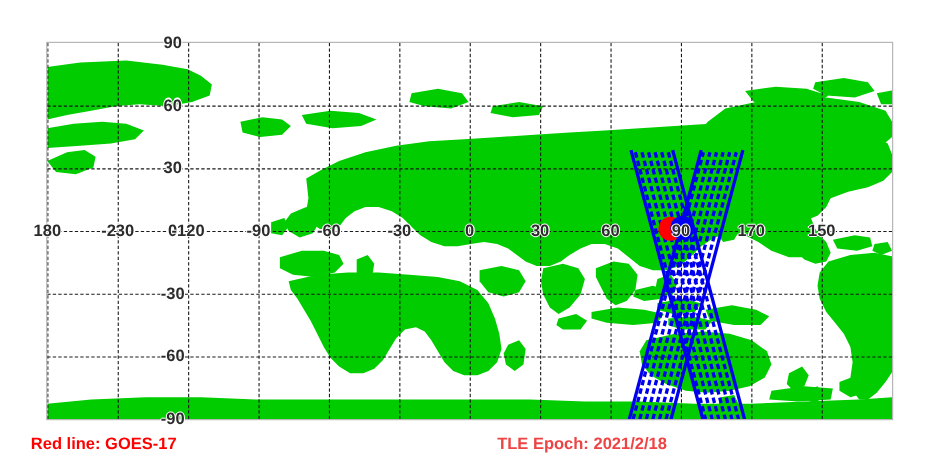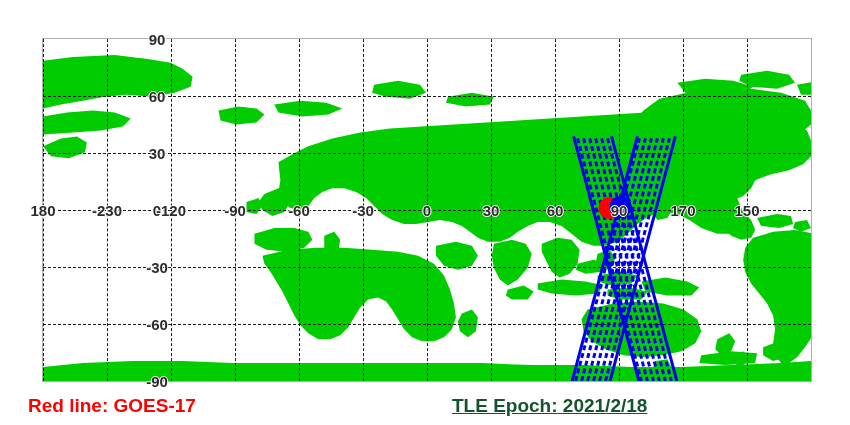--- a/index.html
+++ b/index.html
@@ -95,28 +95,28 @@
   #footer {
     position: absolute;
     left: 0;
     top: 392px;
     width: 850px;
     height: 30px;
   }
   .legend-entry {
     position: absolute;
     font-family: "Liberation Sans", sans-serif;
-    font-size: 19px;
+    font-size: 15px;
     font-weight: bold;
     white-space: nowrap;
     line-height: 1;
   }
   #legend-red   { left: 28px;  top: 4px; color: #ff0000; }
   #legend-blue  { left: 248px; top: 4px; color: #0000ee; }
-  #legend-epoch { left: 452px; top: 4px; color: #14532d; text-decoration: underline; }
+  #legend-epoch { left: 452px; top: 4px; color: #ef4444; }
 
   .legend-label, .legend-value { display: inline; }
 </style>
 </head>
 <body>
 
 <div id="app">
 
   <div id="map-frame">
 

